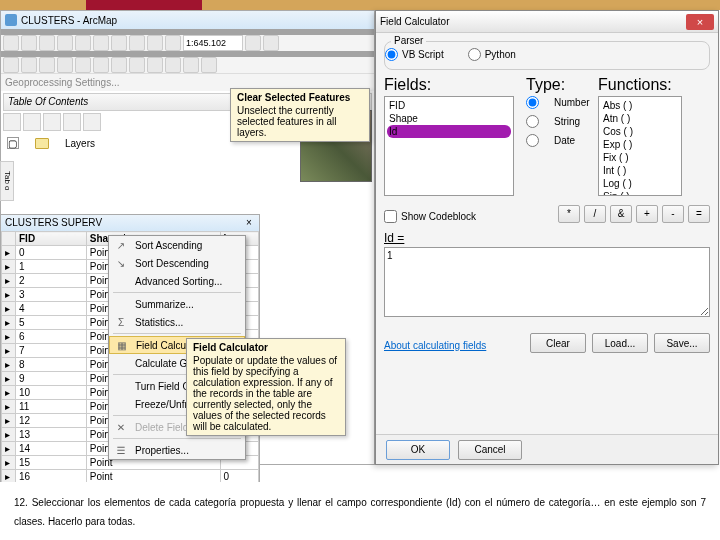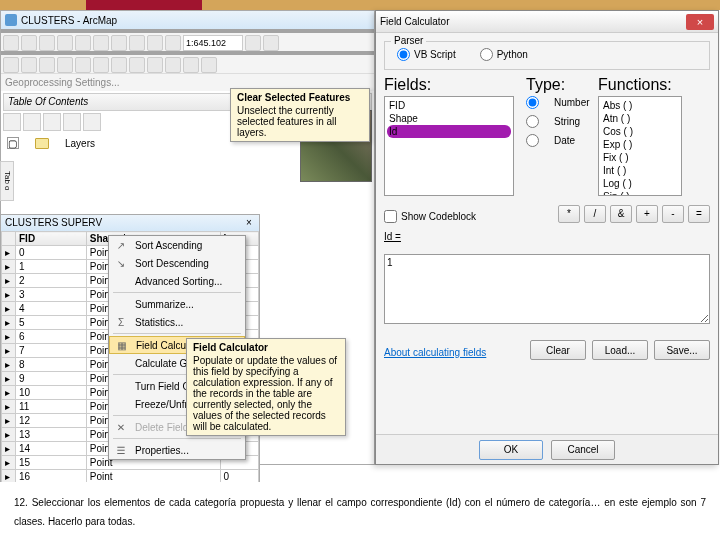--- a/index.html
+++ b/index.html
@@ -3,21 +3,21 @@
 <meta charset="utf-8">
 <style>
   * { margin: 0; padding: 0; box-sizing: border-box; font-family: Tahoma, Arial, sans-serif; font-size: 10px; }
   body { width: 720px; height: 540px; background: #fff; overflow: hidden; position: relative; }
   .header-bar { position: absolute; top: 0; left: 0; right: 0; height: 10px; background: linear-gradient(to right, #d4a55a 0%, #d4a55a 12%, #a0142f 12%, #a0142f 28%, #d4a55a 28%, #d4a55a 100%); }
   .arcmap-window { position: absolute; top: 10px; left: 0; width: 375px; height: 455px; background: #fff; border: 1px solid #aaa; }
   .titlebar { height: 18px; background: linear-gradient(#eaf3fb, #d5e8f8); display: flex; align-items: center; padding: 0 4px; font-size: 10px; }
   .titlebar .icon { width: 12px; height: 12px; background: #5a9bd5; border-radius: 2px; margin-right: 4px; }
   .menubar { height: 18px; background: #f4f4f4; display: flex; align-items: center; padding: 0 2px; gap: 2px; font-size: 10px; }
   .menubar span { padding: 2px 4px; cursor: pointer; }
-  .toolbar { height: 22px; background: #f4f4f4; border-top: 4px solid #a3a3a3; display: flex; align-items: flex-end; padding: 0 2px; gap: 2px; }
+  .toolbar { height: 22px; background: #f4f4f4; border-top: 6px solid #a3a3a3; display: flex; align-items: flex-end; padding: 0 2px; gap: 2px; }
   .toolbar .tb { width: 16px; height: 16px; background: #e8e8e8; border: 1px solid #ccc; border-radius: 2px; }
   .toolbar input { width: 60px; height: 16px; border: 1px solid #ccc; font-size: 9px; padding: 0 2px; }
   .vect-bar { height: 18px; background: #f4f4f4; border-top: 1px solid #ddd; display: flex; align-items: center; padding: 0 4px; font-size: 9px; color: #888; gap: 4px; }
   .toc-header { height: 18px; background: linear-gradient(#f8f8f8, #e8e8e8); border: 1px solid #ccc; margin: 2px; padding: 2px 4px; font-size: 10px; font-style: italic; }
   .toc-toolbar { height: 20px; margin: 0 2px; display: flex; gap: 2px; }
   .toc-toolbar .tb { width: 18px; height: 18px; background: #f0f0f0; border: 1px solid #ccc; }
   .vert-tab { position: absolute; left: -1px; top: 150px; width: 14px; height: 40px; background: #f0f0f0; border: 1px solid #ccc; writing-mode: vertical-rl; font-size: 8px; display: flex; align-items: center; justify-content: center; }
   .layers-row { margin: 2px 4px; padding: 2px; display: flex; align-items: center; gap: 16px; font-size: 10px; }
   .layers-row .box { width: 12px; height: 12px; border: 1px solid #999; }
   .layers-row .folder { width: 14px; height: 11px; background: #f7e8a0; border: 1px solid #c8a838; border-radius: 1px; }
@@ -38,42 +38,42 @@
   .tooltip .title { font-weight: bold; margin-bottom: 2px; }
   .tooltip1 { top: 88px; left: 230px; width: 140px; }
   .tooltip2 { top: 338px; left: 186px; width: 160px; }
   .aerial { position: absolute; top: 110px; left: 300px; width: 72px; height: 72px; background: linear-gradient(45deg, #7a8a5a, #4a5838, #8a7a6a); border: 1px solid #666; }
   .tabe-label { position: absolute; top: 142px; left: 388px; width: 30px; height: 20px; background: #f0f0f0; border: 1px solid #ccc; font-size: 9px; padding: 2px; }
   .right-controls { position: absolute; top: 38px; left: 378px; width: 70px; height: 20px; display: flex; gap: 4px; font-size: 9px; align-items: center; }
   .fc-window { position: absolute; top: 10px; left: 375px; width: 344px; height: 455px; background: #f4f4f4; border: 1px solid #888; box-shadow: -2px 2px 6px rgba(0,0,0,0.2); }
   .fc-title { height: 22px; background: linear-gradient(#fff, #e4e4e4); display: flex; align-items: center; justify-content: space-between; padding: 0 4px; border-bottom: 1px solid #ccc; }
   .fc-title .close { width: 28px; height: 16px; background: #d04848; color: #fff; text-align: center; line-height: 16px; border-radius: 2px; font-size: 11px; }
   .fc-body { padding: 8px; }
-  .fc-group { border: 1px solid #ccc; border-radius: 0; padding: 6px 12px 8px; margin-bottom: 6px; position: relative; }
+  .fc-group { border: 1px solid #ccc; border-radius: 8px; padding: 6px 0 8px; margin-bottom: 6px; position: relative; }
   .fc-group .legend { position: absolute; top: -7px; left: 6px; background: #f4f4f4; padding: 0 3px; font-size: 10px; }
   .fc-radio-row { display: flex; gap: 24px; align-items: center; }
   .fc-radio-row label { display: flex; align-items: center; gap: 4px; font-size: 10px; }
   .fc-cols { display: flex; gap: 12px; margin-top: 4px; }
   .fc-col { display: flex; flex-direction: column; }
   .fc-col .lbl { font-size: 16px; margin-bottom: 2px; }
   .fc-list { background: #fff; border: 1px solid #999; height: 100px; width: 130px; padding: 2px; font-size: 10px; overflow: auto; }
   .fc-list-sm { width: 84px; }
   .fc-list div { padding: 1px 2px; }
   .fc-list .sel { background: #a21caf; border-radius: 6px; }
   .fc-type { width: 60px; }
   .fc-type label { display: flex; align-items: center; gap: 15px; font-size: 10px; margin-bottom: 6px; }
   .fc-check { display: flex; align-items: center; gap: 4px; font-size: 10px; margin: 8px 0 4px; }
-  .fc-expr-label { font-size: 10px; margin: 4px 0 12px; text-decoration: underline; }
+  .fc-expr-label { font-size: 12px; margin: 4px 0 2px; text-decoration: underline; }
   .fc-ops { display: flex; gap: 4px; justify-content: flex-end; margin-bottom: 4px; }
   .fc-ops .op { width: 22px; height: 18px; background: linear-gradient(#fafafa, #e4e4e4); border: 1px solid #aaa; border-radius: 2px; text-align: center; line-height: 16px; font-size: 10px; }
   .fc-expr { width: 100%; height: 70px; background: #fff; border: 1px solid #999; padding: 2px; font-size: 10px; }
   .fc-link { color: #0066cc; font-size: 10px; margin-top: 8px; display: inline-block; text-decoration: underline; }
   .fc-btns { display: flex; gap: 6px; justify-content: flex-end; margin-top: 4px; }
   .fc-btn { width: 56px; height: 20px; background: linear-gradient(#fafafa, #e4e4e4); border: 1px solid #999; border-radius: 2px; font-size: 10px; }
-  .fc-footer { position: absolute; bottom: 0; left: 0; right: 0; height: 30px; background: #f0f0f0; border-top: 1px solid #ccc; display: flex; align-items: center; justify-content: center; gap: 8px; padding: 0 10px; }
+  .fc-footer { position: absolute; bottom: 0; left: 0; right: 0; height: 30px; background: #f0f0f0; border-top: 1px solid #ccc; display: flex; align-items: center; justify-content: flex-start; gap: 8px; padding: 0 10px; }
   .fc-footer .ok { width: 64px; height: 20px; background: linear-gradient(#fafafa, #e4e4e4); border: 1px solid #6a9ed8; border-radius: 2px; font-size: 10px; }
   .caption { position: absolute; bottom: 0; left: 0; right: 0; padding: 10px 14px; background: #fff; font-family: Arial; font-size: 14px; line-height: 1.35; text-align: justify; }
 </style>
 </head>
 <body>
 
 <div class="header-bar"></div>
 
 <div class="arcmap-window">
   <div class="titlebar">

